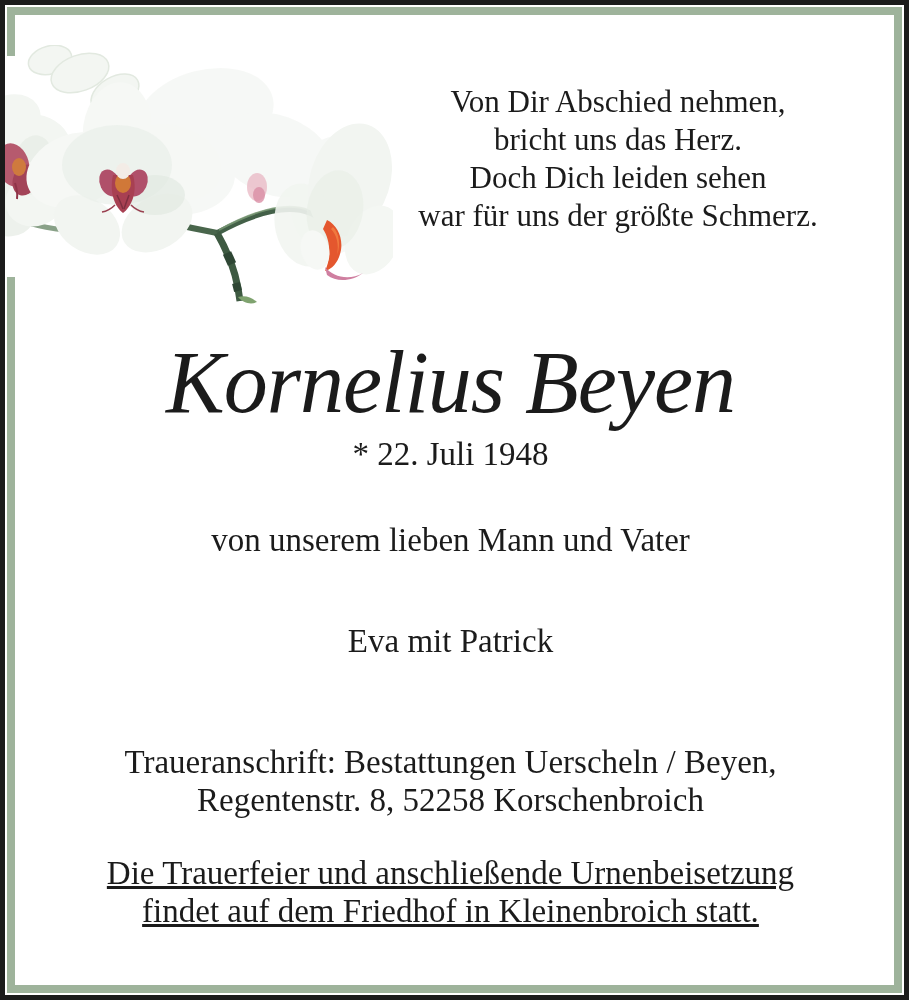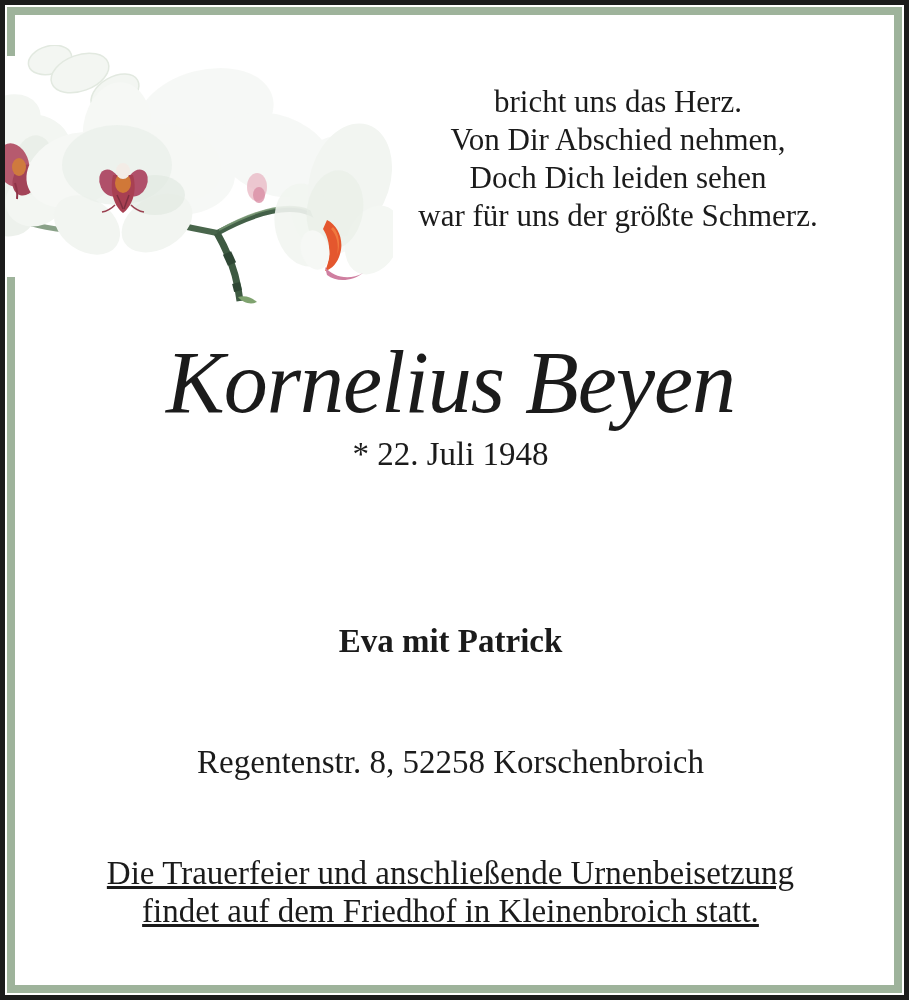--- a/index.html
+++ b/index.html
@@ -64,21 +64,21 @@
     top: 429px;
     display: flex;
     justify-content: center;
     gap: 88px;
     font-size: 33px;
     line-height: 40px;
     white-space: nowrap;
   }
 
   .intro   { top: 513px; font-size: 33px; line-height: 44px; }
-  .mourners{ top: 614px; font-size: 33px; line-height: 44px; font-weight: bold; }
+  .mourners{ top: 614px; font-size: 33px; line-height: 44px; }
   .address { top: 738px; font-size: 33px; line-height: 38px; }
   .ceremony{ top: 849px; font-size: 33px; line-height: 38px; text-decoration: underline; }
 </style>
 </head>
 <body>
 
 <div class="notice">
 
   <div class="green-frame"></div>
   <div class="photo-patch"></div>
@@ -147,38 +147,40 @@
       <ellipse cx="368" cy="195" rx="26" ry="36" transform="rotate(25 368 195)" fill="#f4f7f3"></ellipse>
       <ellipse cx="330" cy="165" rx="28" ry="40" transform="rotate(10 330 165)" fill="#e7eee6" opacity="0.6"></ellipse>
       <path d="M 322 175 C 332 180, 338 192, 336 205 C 334 216, 328 224, 320 226 C 326 214, 326 196, 318 184 Z" fill="#e4572e"></path>
       <path d="M 326 184 C 332 190, 334 200, 332 210 C 336 200, 334 188, 328 182 Z" fill="#f0793f"></path>
       <path d="M 320 222 C 328 232, 344 236, 358 228 C 348 236, 332 238, 322 230 Z" fill="#cf7fa0"></path>
       <ellipse cx="310" cy="205" rx="14" ry="20" transform="rotate(-15 310 205)" fill="#f6f8f5"></ellipse>
     </g>
   </svg>
 
   <div class="txt poem">
+    <div>Von Dir Abschied nehmen,</div>
     <div>bricht uns das Herz.</div>
-    <div>Von Dir Abschied nehmen,</div>
     <div>Doch Dich leiden sehen</div>
     <div>war für uns der größte Schmerz.</div>
   </div>
 
   <div class="txt name">Kornelius Beyen</div>
 
   <div class="txt dates">
     <span>* 22. Juli 1948</span>
   </div>
 
   <div class="txt intro">
+    <div>von unserem lieben Mann und Vater</div>
   </div>
 
   <div class="txt mourners">Eva mit Patrick</div>
 
   <div class="txt address">
+    <div>Traueranschrift: Bestattungen Uerscheln / Beyen,</div>
     <div>Regentenstr. 8, 52258 Korschenbroich</div>
   </div>
 
   <div class="txt ceremony">
     <div>Die Trauerfeier und anschließende Urnenbeisetzung</div>
     <div>findet auf dem Friedhof in Kleinenbroich statt.</div>
   </div>
 
 </div>
 

